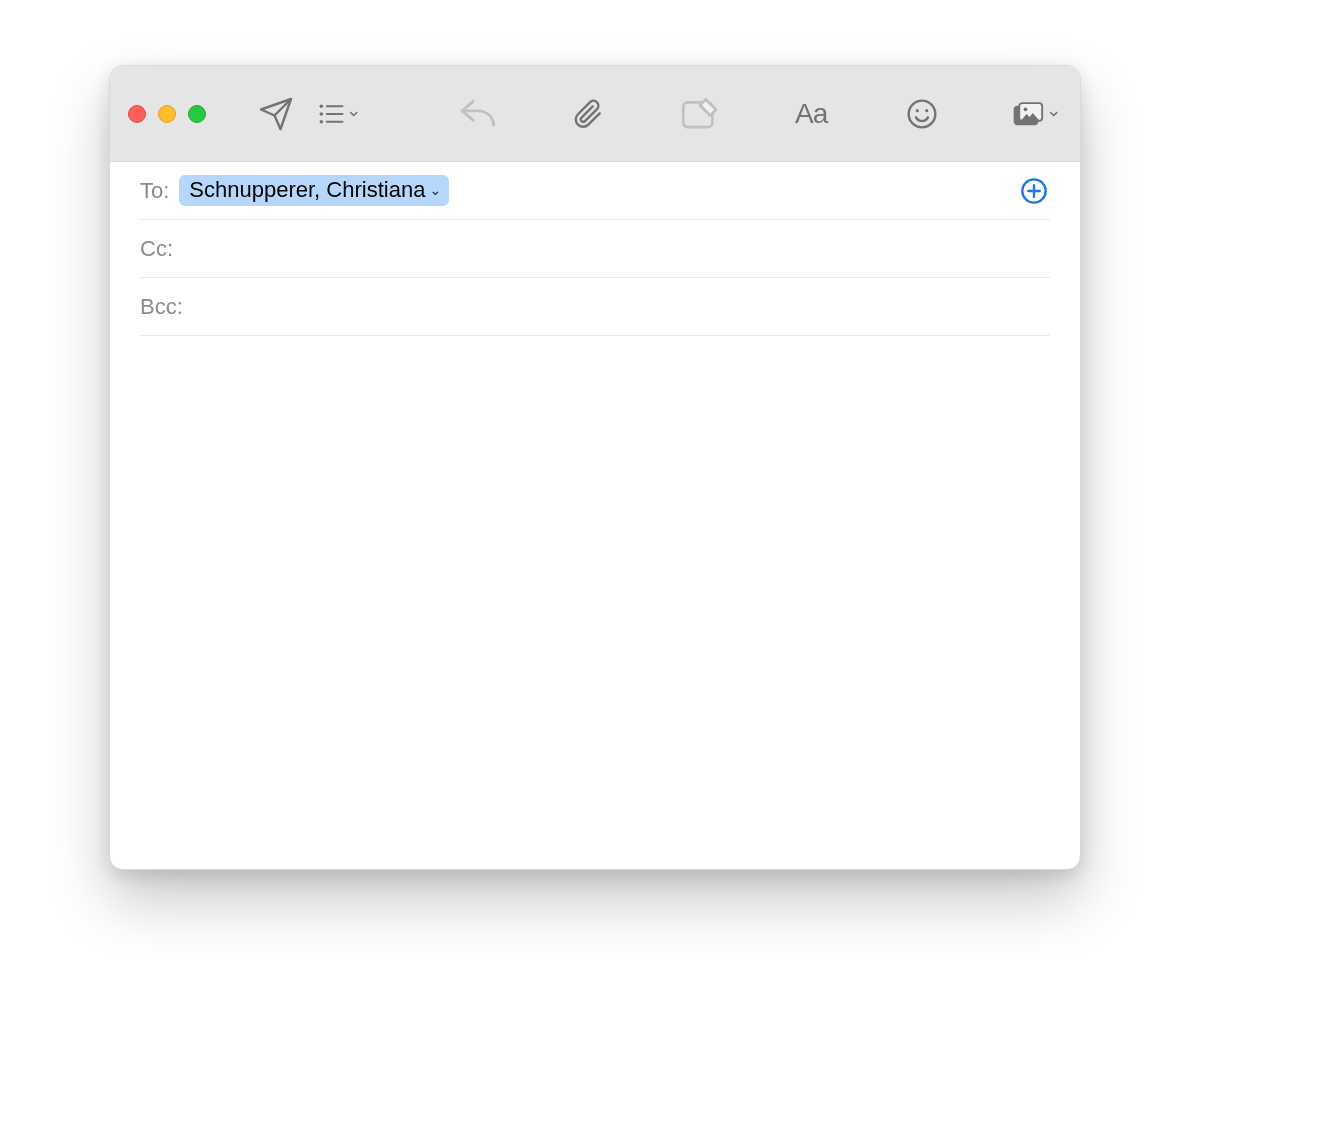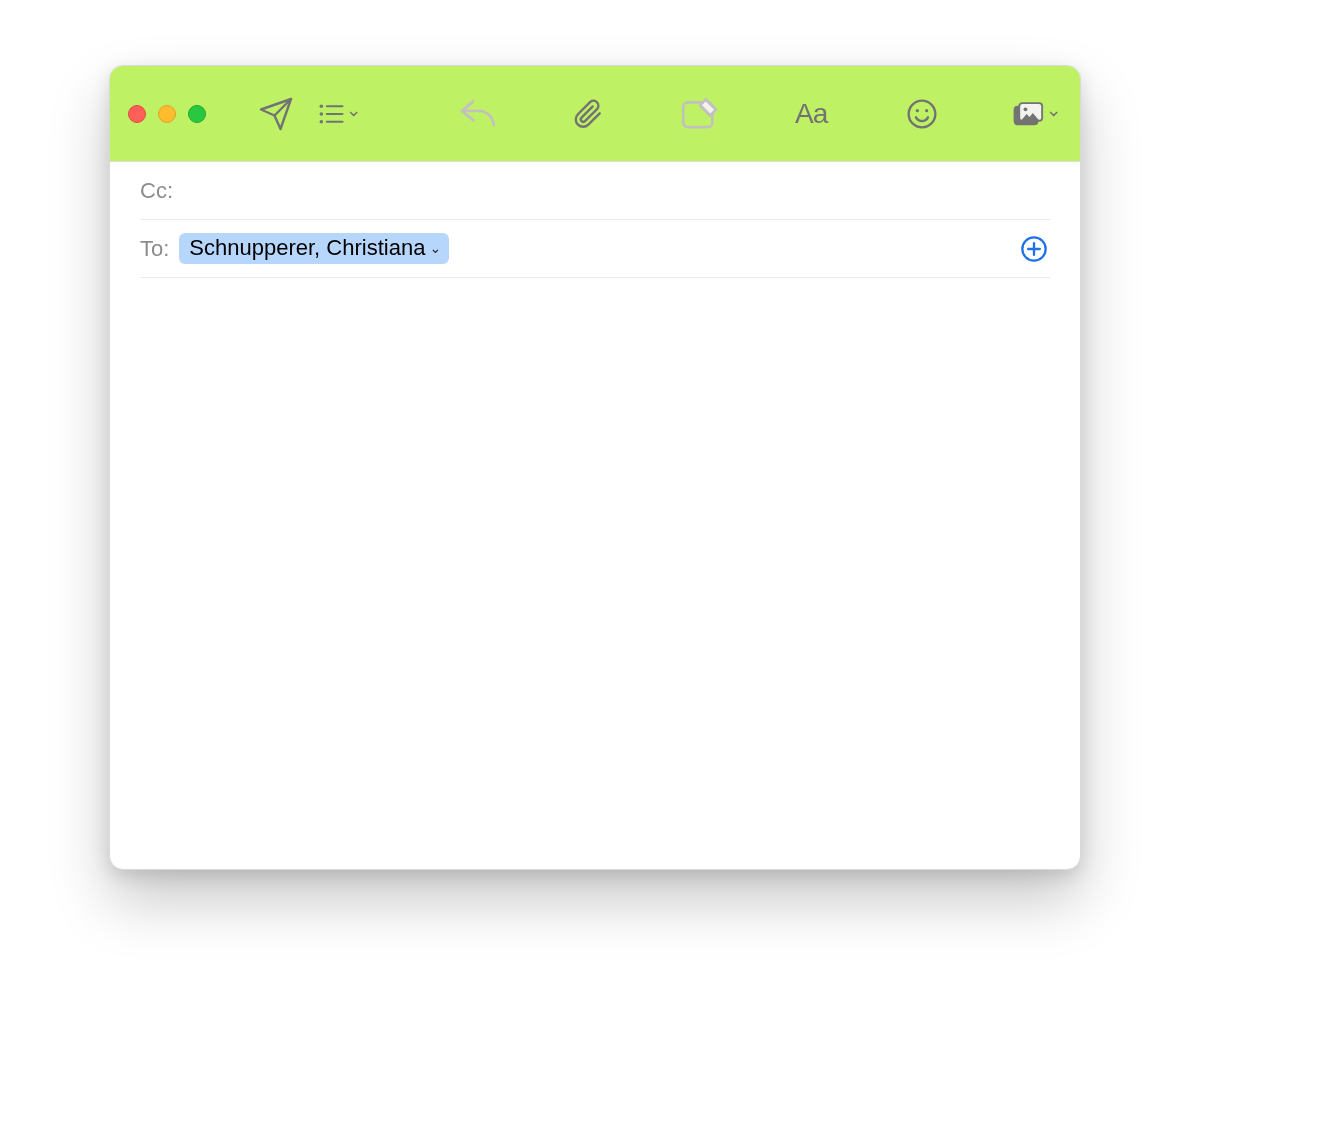--- a/index.html
+++ b/index.html
@@ -25,21 +25,21 @@
     border: 1px solid #d9d9d9;
     box-shadow: 0 30px 60px rgba(0,0,0,0.22), 0 6px 18px rgba(0,0,0,0.12);
     overflow: hidden;
     display: flex;
     flex-direction: column;
   }
 
   
   .toolbar {
     height: 96px;
-    background: #bef264;
+    background: #e5e5e5;
     border-bottom: 1px solid #dcdad7;
     display: flex;
     align-items: center;
     padding: 0 22px 0 18px;
     gap: 22px;
   }
   .traffic {
     display: flex;
     gap: 12px;
     margin-right: 28px;
@@ -236,45 +236,51 @@
         </svg>
         <svg width="12" height="12" viewBox="0 0 12 12" fill="none" stroke="#737373" stroke-width="2" stroke-linecap="round" stroke-linejoin="round">
           <polyline points="2,4 6,8 10,4"></polyline>
         </svg>
       </div>
     </div>
 
     <div class="fields">
 
       <div class="row">
-        <span class="label">Cc:</span>
-        <div class="value">
-          <input class="value-input" value="" style="">
-        </div>
-      </div>
-
-      <div class="row">
         <span class="label">To:</span>
         <div class="value">
           <span class="recipient-chip">
             <span>Schnupperer, Christiana</span>
             <span class="caret">⌄</span>
           </span>
         </div>
         <div class="right">
           <span class="add-btn">
             <svg width="28" height="28" viewBox="0 0 24 24" fill="none" stroke="#1f72e8" stroke-width="2" stroke-linecap="round">
               <circle cx="12" cy="12" r="10"></circle>
               <line x1="12" y1="7" x2="12" y2="17"></line>
               <line x1="7" y1="12" x2="17" y2="12"></line>
             </svg>
           </span>
         </div>
       </div>
 
+      <div class="row">
+        <span class="label">Cc:</span>
+        <div class="value">
+          <input class="value-input" value="" style="">
+        </div>
+      </div>
+
+      <div class="row">
+        <span class="label">Bcc:</span>
+        <div class="value">
+          <input class="value-input" value="" style="">
+        </div>
+      </div>
 
 
     </div>
 
     <div class="body">
       <textarea class="body-text" style=""></textarea>
     </div>
 
   </div>
 </div>

